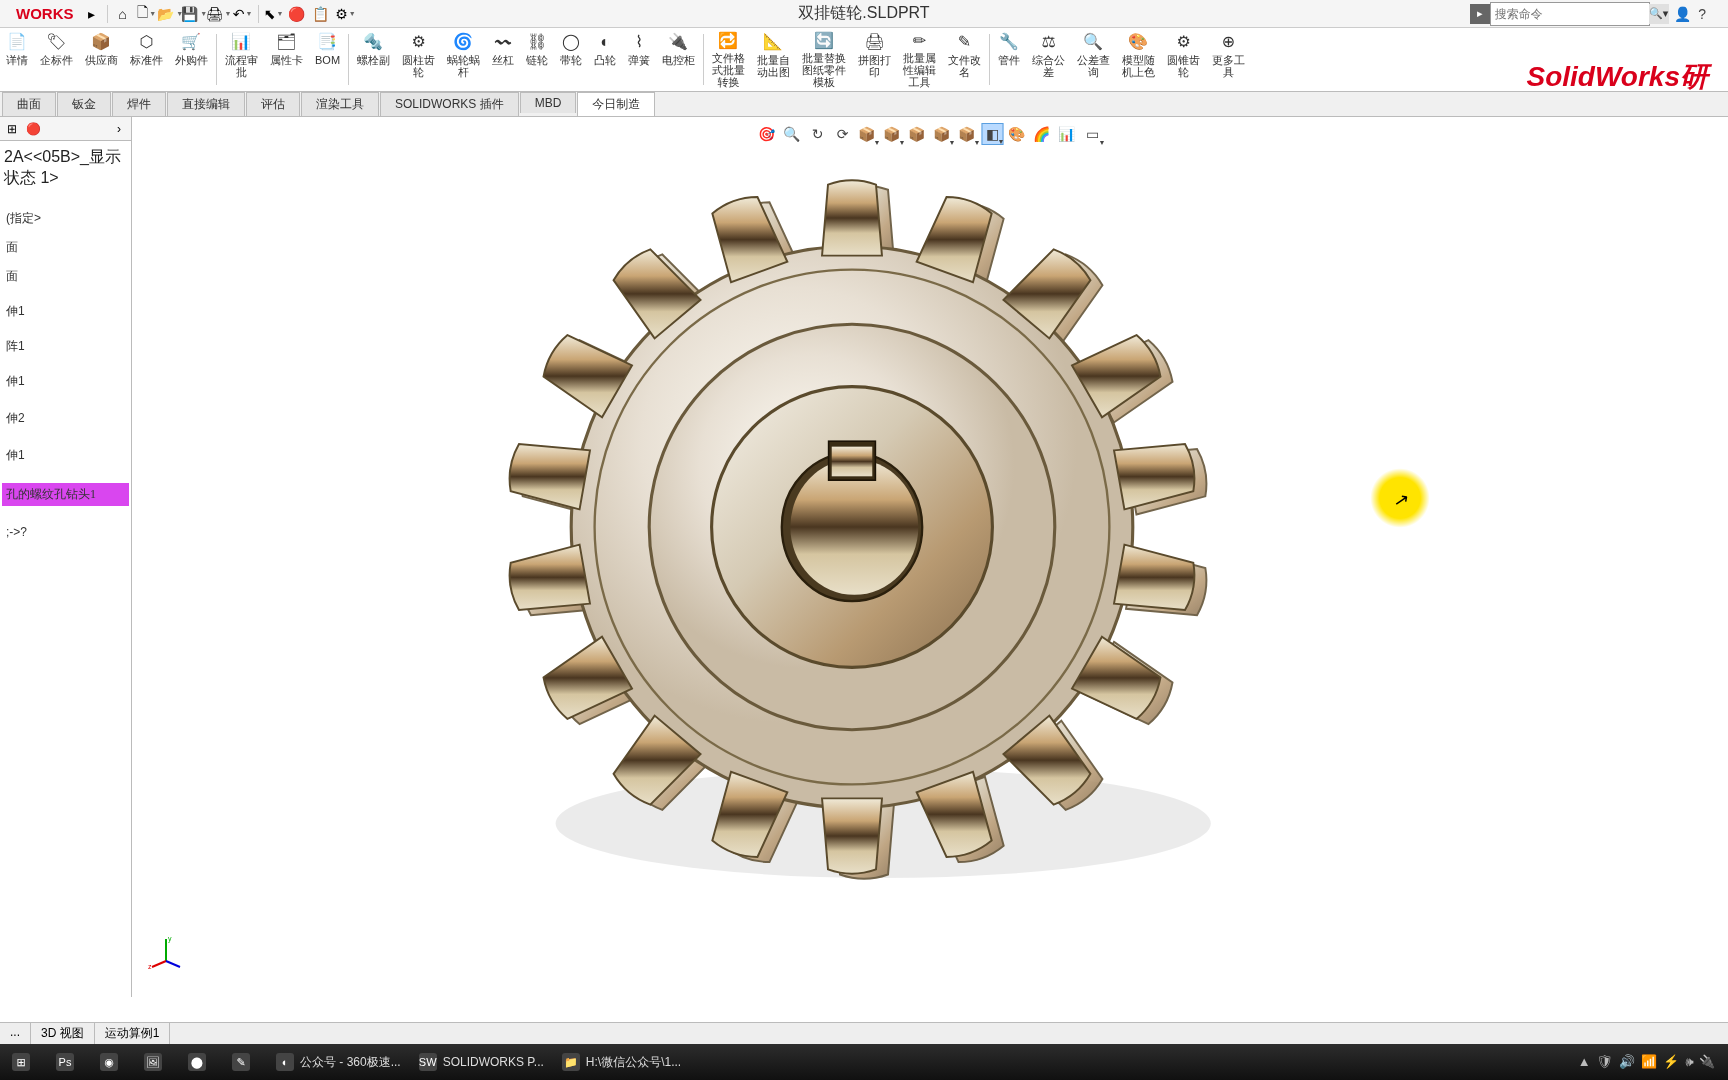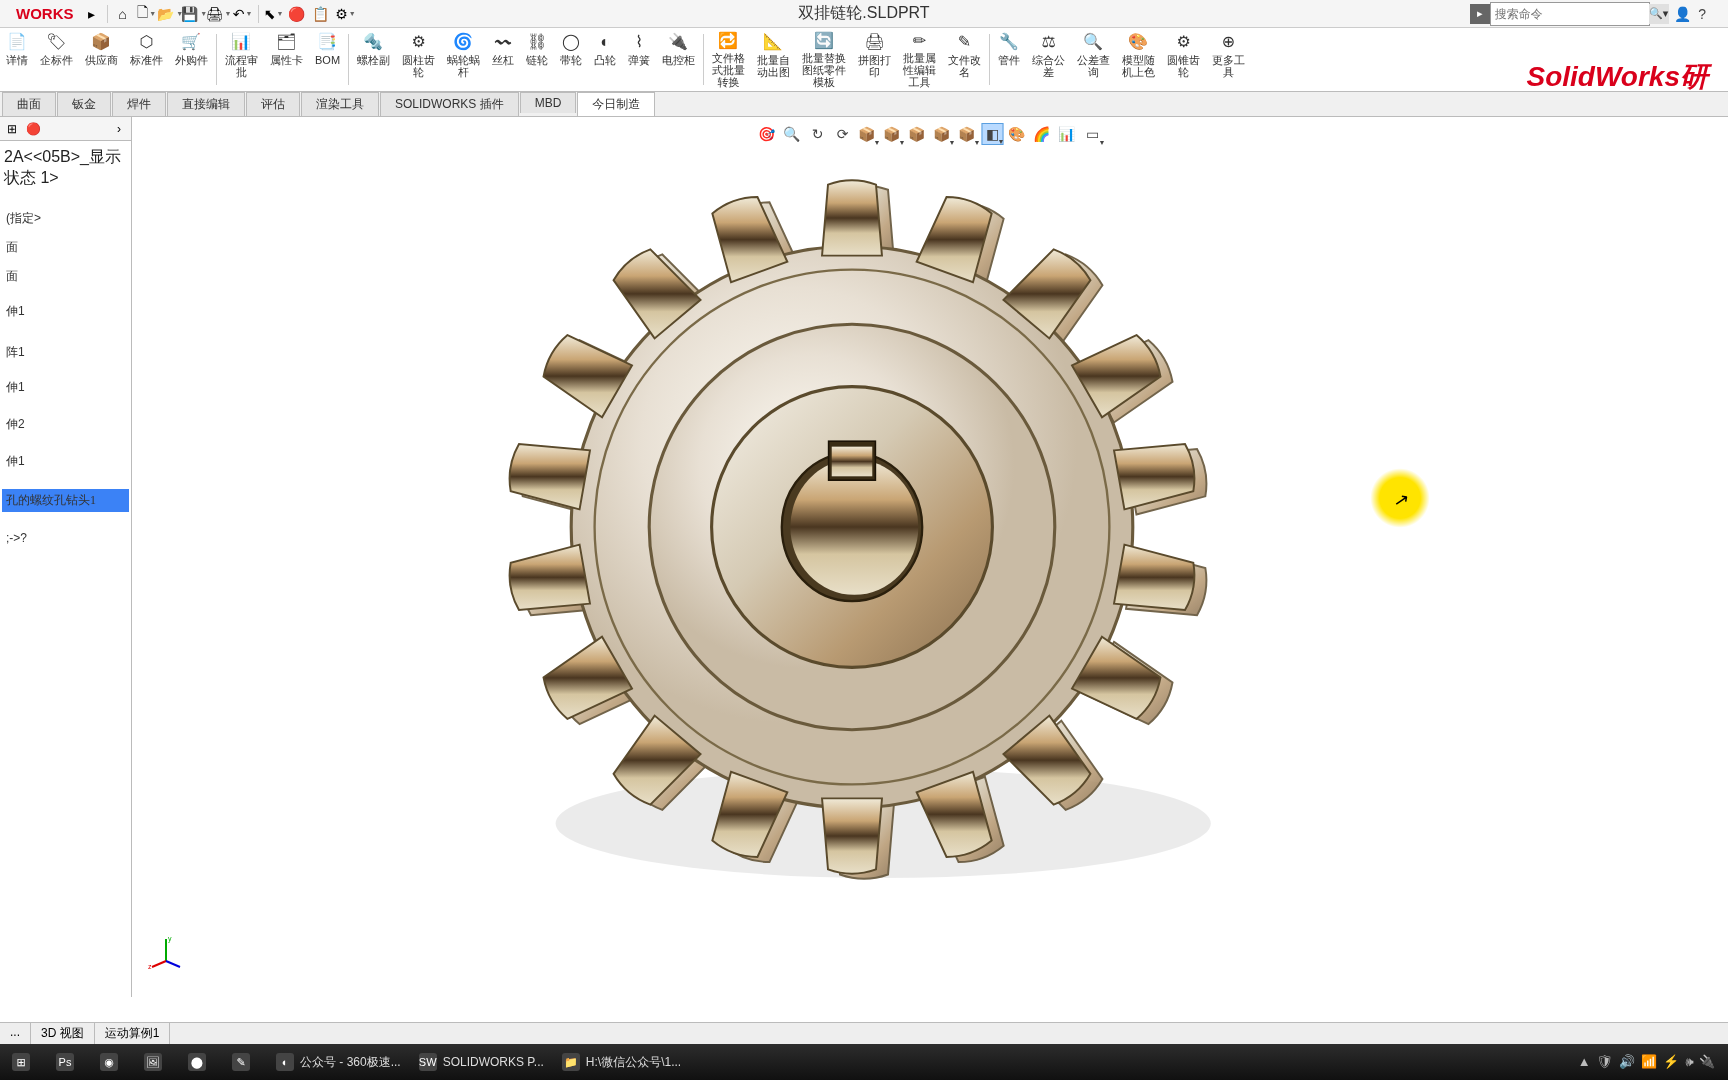--- a/index.html
+++ b/index.html
@@ -25,21 +25,21 @@
 .tabs { height: 25px; background: #f0f0f0; border-bottom: 1px solid #bbb; display: flex; align-items: flex-start; padding-left: 2px; }
 .tab { padding: 3px 14px; font-size: 12px; background: #e5e5e5; border: 1px solid #bbb; border-bottom: none; margin-right: 1px; cursor: pointer; color: #333; }
 .tab.active { background: #fff; }
 
 .mainrow { display: flex; height: 880px; position: relative; }
 .sidebar { width: 132px; background: #fff; border-right: 1px solid #bbb; display: flex; flex-direction: column; font-size: 12px; }
 .sidetabs { height: 24px; display: flex; border-bottom: 1px solid #bbb; background: #f5f5f5; align-items: center; padding: 0 4px; gap: 6px; }
 .sidetabs span { width: 16px; height: 16px; display: inline-flex; align-items: center; justify-content: center; cursor: pointer; }
 .treewrap { flex: 1; overflow: hidden; padding: 2px; }
 .treeitem { padding: 3px 4px; color: #333; white-space: nowrap; overflow: hidden; cursor: pointer; }
-.treeitem.sel { background: #3b82f6; font-family: Liberation Serif, serif; }
+.treeitem.sel { background: #d946ef; font-family: Liberation Serif, serif; }
 .treehdr { font-size: 16px; color: #222; padding: 4px 2px; }
 
 .viewport { flex: 1; background: #fff; position: relative; overflow: hidden; }
 .viewtools { position: absolute; top: 4px; left: 50%; transform: translateX(-50%); display: flex; gap: 3px; background: rgba(245,245,245,.0); padding: 2px; z-index: 5; }
 .vtbtn { width: 22px; height: 22px; display: inline-flex; align-items: center; justify-content: center; font-size: 14px; color: #444; cursor: pointer; position: relative; }
 .vtbtn.sel { background: #b9daff; border: 1px solid #5a9fe0; }
 .vtbtn .drop { font-size: 7px; position: absolute; right: -2px; bottom: -1px; }
 .triad { position: absolute; left: 14px; bottom: 26px; width: 40px; height: 40px; z-index: 3; }
 .cursor-hl { position: absolute; width: 60px; height: 60px; border-radius: 50%; background: radial-gradient(circle, #ffe400 48%, rgba(255,228,0,0) 70%); z-index: 6; display: flex; align-items: center; justify-content: center; }
 .cursor-hl::after { content: "↖"; transform: scaleX(-1) rotate(-10deg); font-size: 18px; color: #000; position: relative; top: 2px; left: 2px;}
@@ -250,21 +250,21 @@
       <span>🔴</span>
       <span style="margin-left:auto">›</span>
     </div>
     <div class="treewrap">
       <div class="treehdr">2A&lt;&lt;05B&gt;_显示状态 1&gt;</div>
       <div id="treeitems">
           <div class="treeitem" style="margin-top: 14px;">(指定&gt;</div>
           <div class="treeitem" style="margin-top: 6px;">面</div>
           <div class="treeitem" style="margin-top: 6px;">面</div>
           <div class="treeitem" style="margin-top: 12px;">伸1</div>
-          <div class="treeitem" style="margin-top: 18px;">阵1</div>
+          <div class="treeitem" style="margin-top: 12px;">阵1</div>
           <div class="treeitem" style="margin-top: 12px;">伸1</div>
           <div class="treeitem" style="margin-top: 14px;">伸2</div>
           <div class="treeitem" style="margin-top: 14px;">伸1</div>
           <div class="treeitem sel" style="margin-top: 16px;">孔的螺纹孔钻头1</div>
           <div class="treeitem" style="margin-top: 16px;">;-&gt;?</div>
         </div>
     </div>
   </div>
 
   <div class="viewport">

